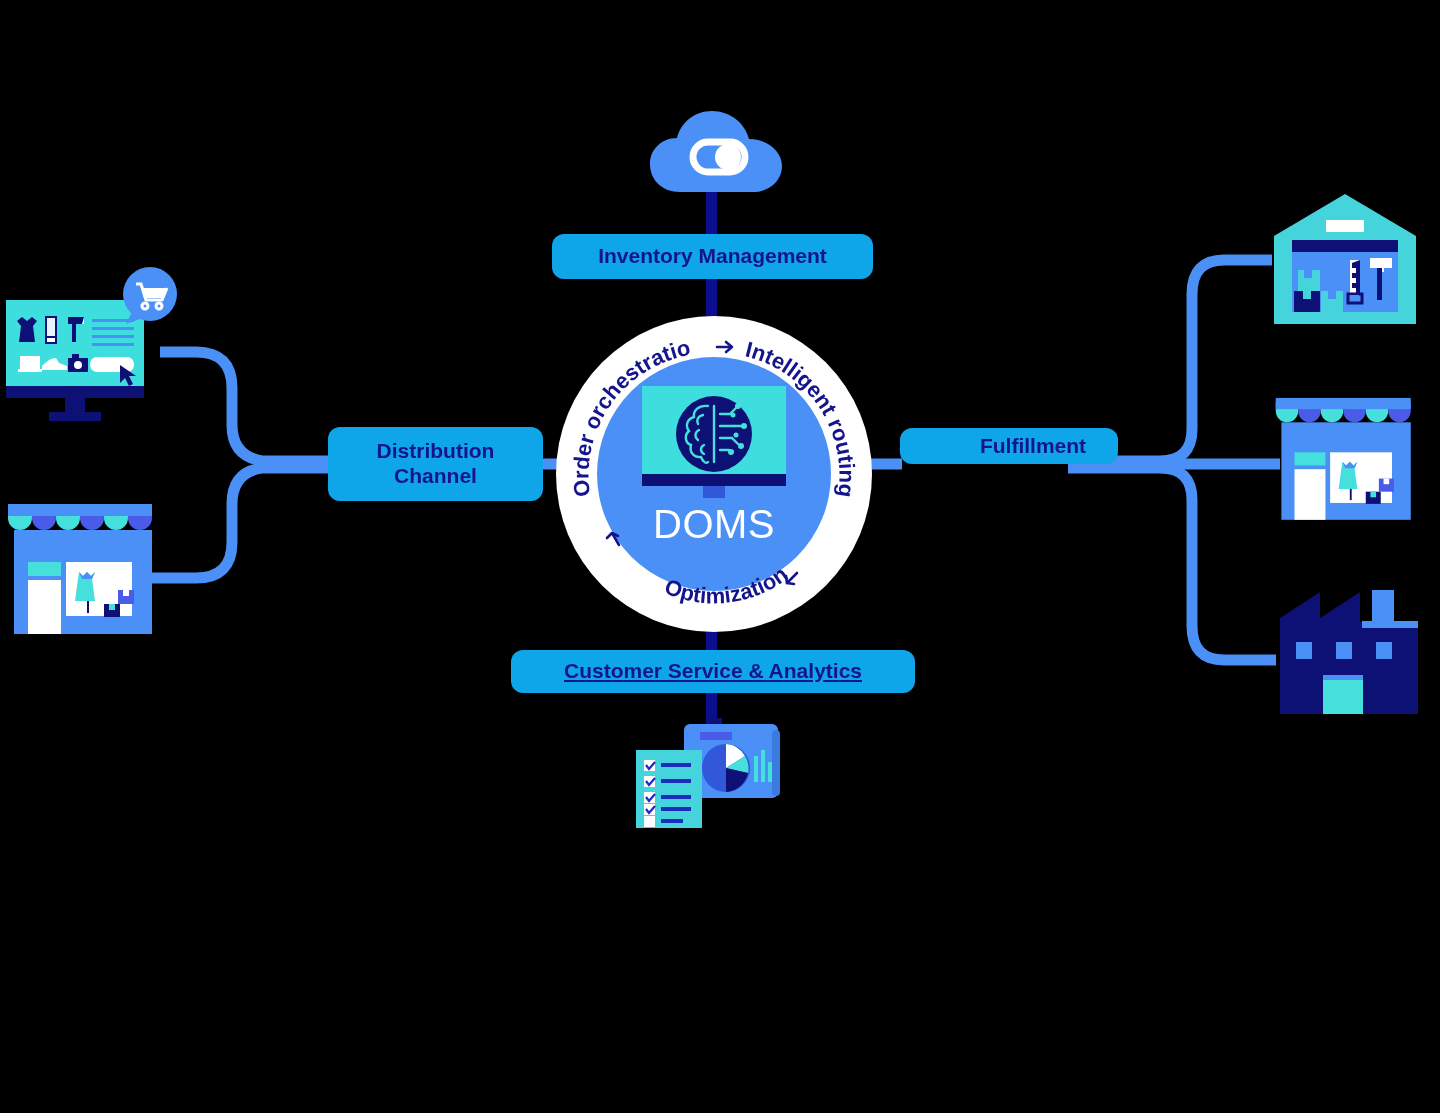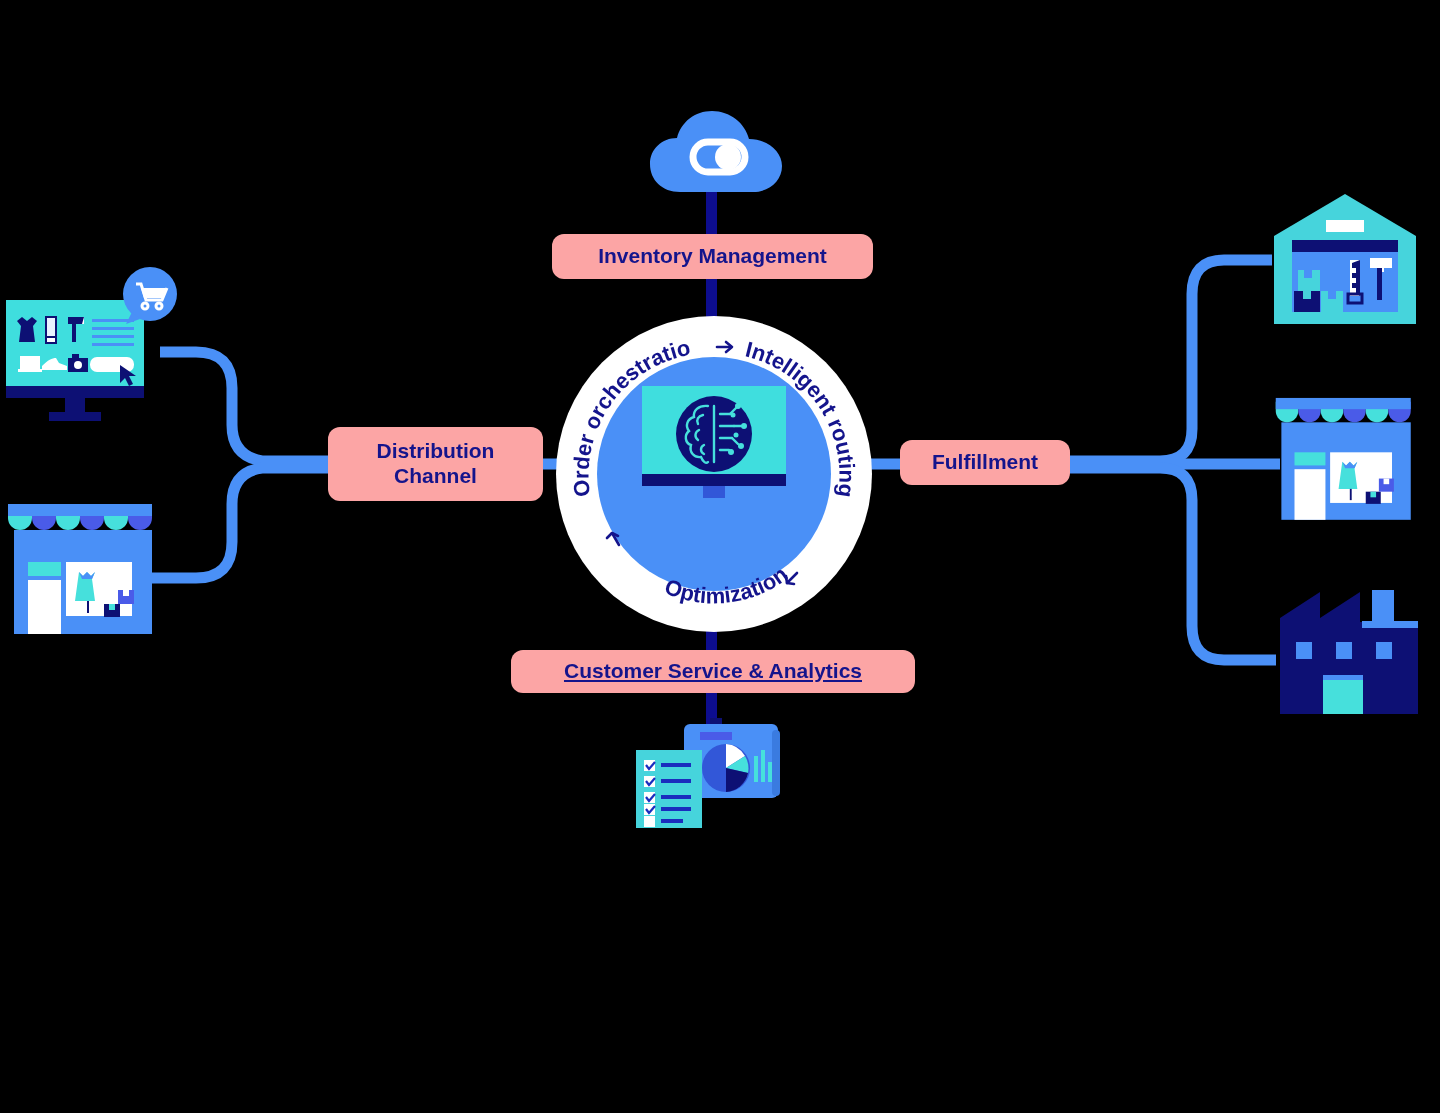--- a/index.html
+++ b/index.html
@@ -1,27 +1,27 @@
 <!DOCTYPE html>
 <html><head>
 <meta charset="utf-8">
 <style>
   html,body{margin:0;padding:0;background:#000;}
   body{width:1440px;height:1113px;overflow:hidden;font-family:"Liberation Sans",sans-serif;}
   #stage{position:relative;width:1440px;height:1113px;background:#000;}
   svg.layer{position:absolute;left:0;top:0;width:1440px;height:1113px;}
   .pill{
-    position:absolute;background:#fca5a5;border-radius:12px;
+    position:absolute;background:#0ea5e9;border-radius:12px;
     display:flex;align-items:center;justify-content:center;text-align:center;
     color:#14148C;font-weight:bold;font-family:"Liberation Sans",sans-serif;
     line-height:1.18;z-index:40;
   }
   #pill-inventory{left:552px;top:234px;width:321px;height:45px;font-size:21px;}
   #pill-distribution{left:328px;top:427px;width:215px;height:74px;font-size:21px;}
-  #pill-fulfillment{left:900px;top:440px;width:170px;height:45px;font-size:21px;}
+  #pill-fulfillment{left:900px;top:428px;width:170px;height:36px;font-size:21px;padding-left:48px;}
   #pill-analytics{left:511px;top:650px;width:404px;height:43px;font-size:21px;text-decoration:underline;}
   .nodeicon{position:absolute;z-index:30;}
   #hub{position:absolute;left:556px;top:316px;width:316px;height:316px;z-index:35;}
   #doms-label{
     position:absolute;left:0;right:0;top:186px;text-align:center;
     color:#ffffff;font-size:40px;font-weight:normal;letter-spacing:.5px;
     font-family:"Liberation Sans",sans-serif;
   }
 </style>
 </head>
@@ -283,20 +283,21 @@
         <g fill="#46E0DC">
           <circle cx="182" cy="90" r="3"></circle>
             <circle cx="188" cy="110" r="3"></circle>
           <circle cx="185" cy="130" r="3"></circle>
             <circle cx="175" cy="136" r="3"></circle>
           <circle cx="177" cy="99" r="2.5"></circle>
             <circle cx="180" cy="119" r="2.5"></circle>
         </g>
       </g>
     </svg>
+    <div id="doms-label">DOMS</div>
   </div>
 
   <div class="pill" id="pill-inventory">Inventory Management</div>
 
   <div class="pill" id="pill-distribution">
     <span style="display:block">
       <span>Distribution</span><br>
       <span>Channel</span>
     </span>
   </div>

